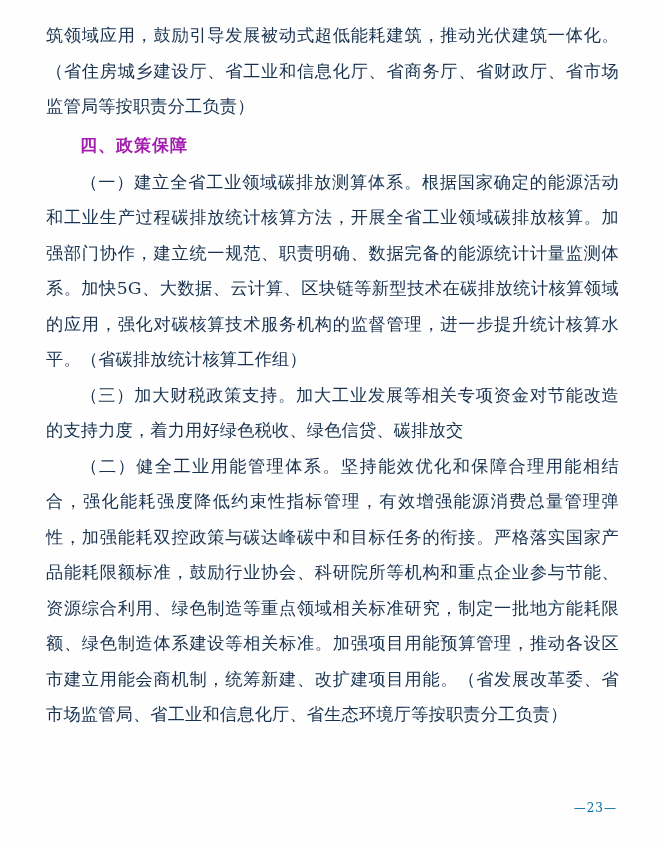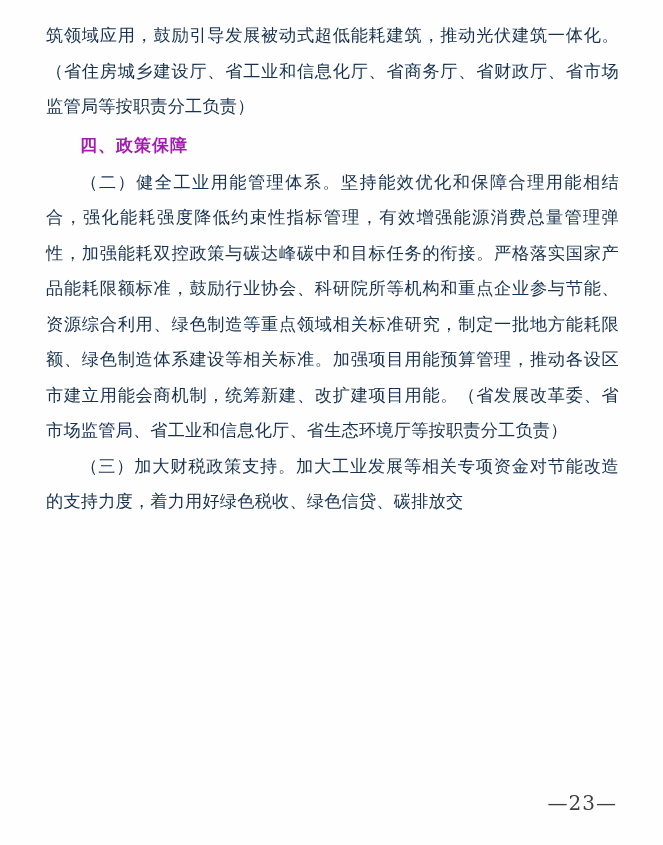--- a/index.html
+++ b/index.html
@@ -43,37 +43,38 @@
     font-family: "DejaVu Sans", "Liberation Sans", sans-serif;
     font-size: 17px;
     line-height: 40px;
     letter-spacing: 1px;
     color: #a21caf;
   }
   .page-number {
     position: absolute;
     right: 46px;
     bottom: 30px;
-    font-size: 20px;
-    color: #404040;
+    font-size: 12px;
+    color: #0369a1;
     letter-spacing: 1px;
     font-family: "DejaVu Serif", "Liberation Serif", serif;
   }
 </style>
 </head>
 <body>
 
 <div class="page">
   <div class="doc-body">
 
     <p class="para">筑领域应用，鼓励引导发展被动式超低能耗建筑，推动光伏建筑一体化。（省住房城乡建设厅、省工业和信息化厅、省商务厅、省财政厅、省市场监管局等按职责分工负责）</p>
 
     <p class="heading">四、政策保障</p>
 
+    <p class="para indent">（一）建立全省工业领域碳排放测算体系。根据国家确定的能源活动和工业生产过程碳排放统计核算方法，开展全省工业领域碳排放核算。加强部门协作，建立统一规范、职责明确、数据完备的能源统计计量监测体系。加快5G、大数据、云计算、区块链等新型技术在碳排放统计核算领域的应用，强化对碳核算技术服务机构的监督管理，进一步提升统计核算水平。（省碳排放统计核算工作组）</p>
+
+    <p class="para indent">（三）加大财税政策支持。加大工业发展等相关专项资金对节能改造的支持力度，着力用好绿色税收、绿色信贷、碳排放交</p>
 
     <p class="para indent">（二）健全工业用能管理体系。坚持能效优化和保障合理用能相结合，强化能耗强度降低约束性指标管理，有效增强能源消费总量管理弹性，加强能耗双控政策与碳达峰碳中和目标任务的衔接。严格落实国家产品能耗限额标准，鼓励行业协会、科研院所等机构和重点企业参与节能、资源综合利用、绿色制造等重点领域相关标准研究，制定一批地方能耗限额、绿色制造体系建设等相关标准。加强项目用能预算管理，推动各设区市建立用能会商机制，统筹新建、改扩建项目用能。（省发展改革委、省市场监管局、省工业和信息化厅、省生态环境厅等按职责分工负责）</p>
-
-    <p class="para indent">（三）加大财税政策支持。加大工业发展等相关专项资金对节能改造的支持力度，着力用好绿色税收、绿色信贷、碳排放交</p>
 
   </div>
 
   <div class="page-number">—23—</div>
 </div>
 
 </body></html>

